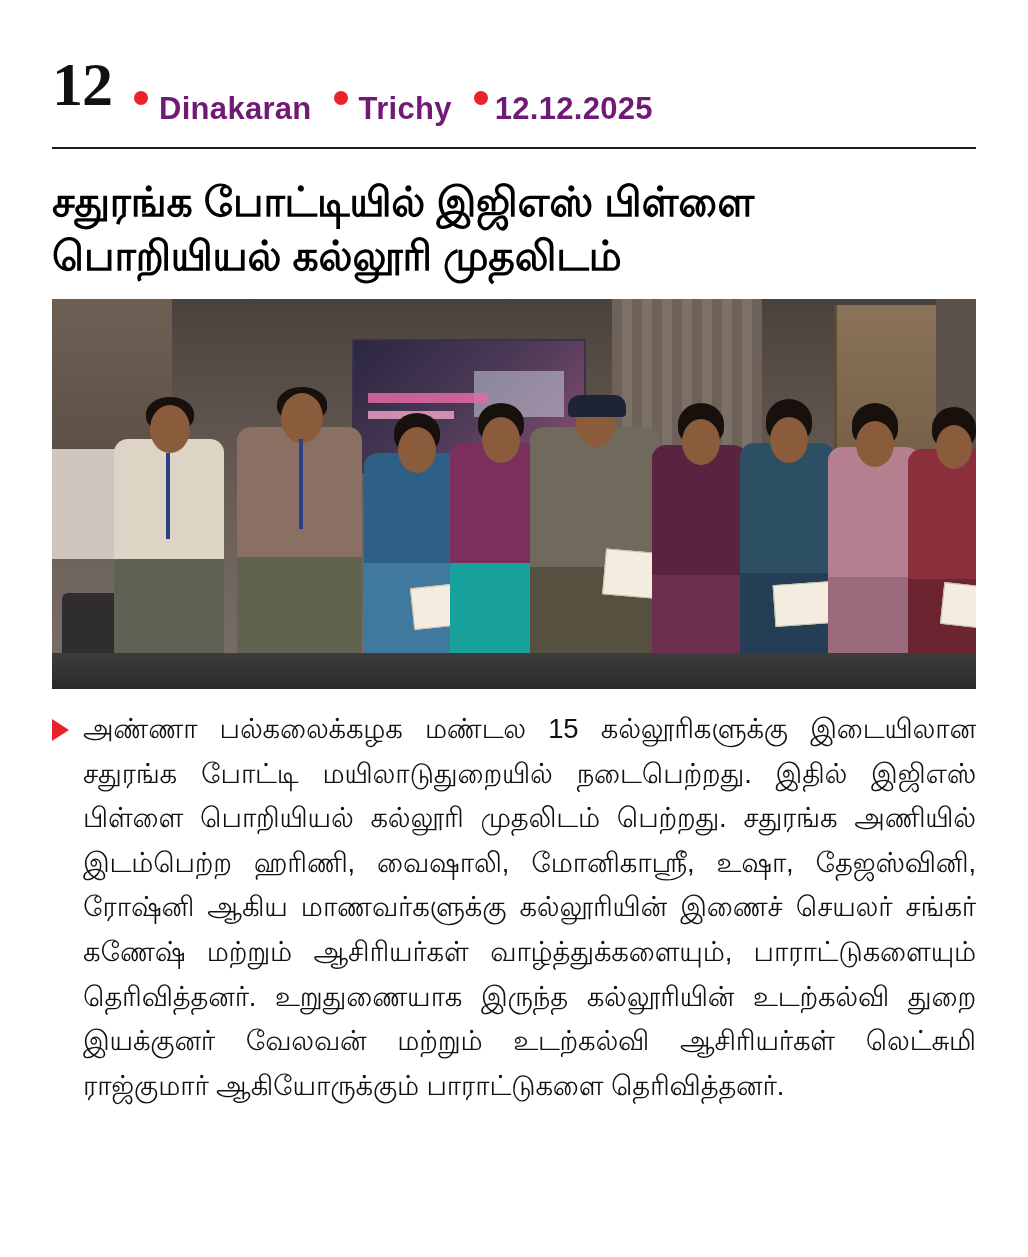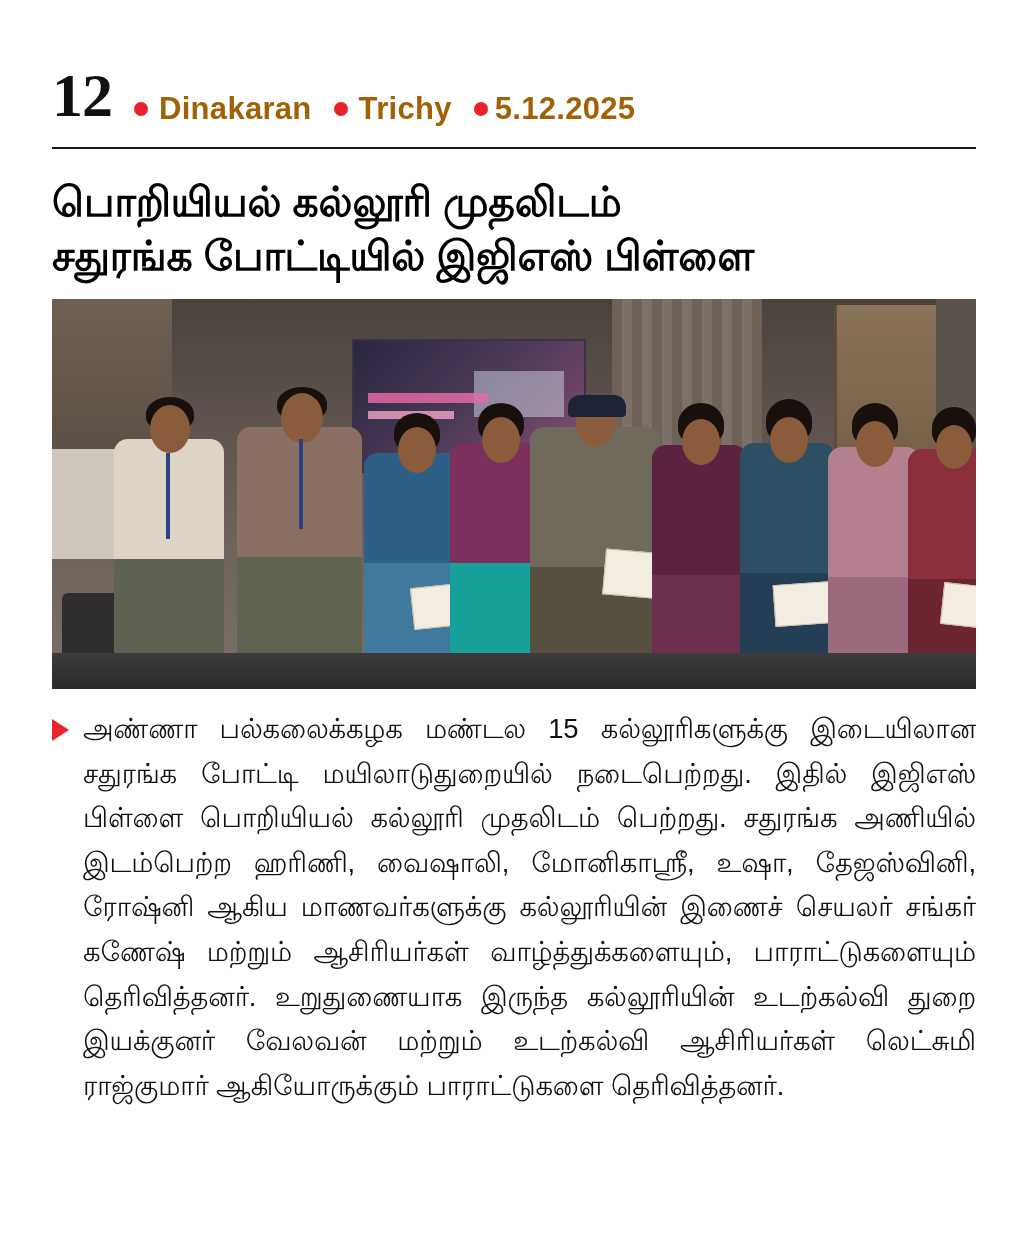--- a/index.html
+++ b/index.html
@@ -33,25 +33,24 @@
   .page-number {
     font-family: "Liberation Serif", serif;
     font-weight: bold;
     font-size: 62px;
     line-height: 0.95;
     letter-spacing: -1px;
     color: #111111;
   }
   .mast-item {
     display: flex;
-    align-items: center;
     gap: 11px;
     font-size: 31px;
     font-weight: bold;
-    color: #a16207;
+    color: #701a75;
     letter-spacing: 0.3px;
     margin-top: 39px;
   }
   .mast-item.tight { gap: 7px; }
   .bullet {
     width: 14px;
     height: 14px;
     border-radius: 50%;
     background: #e8242a;
     display: inline-block;
@@ -191,28 +190,28 @@
     <div class="mast-item">
       <span class="bullet"></span>
       <span>Dinakaran</span>
     </div>
     <div class="mast-item">
       <span class="bullet"></span>
       <span>Trichy</span>
     </div>
     <div class="mast-item tight">
       <span class="bullet"></span>
-      <span>5.12.2025</span>
+      <span>12.12.2025</span>
     </div>
   </div>
   <div class="mast-rule"></div>
 
   <div class="headline">
+    <div>சதுரங்க போட்டியில் இஜிஎஸ் பிள்ளை</div>
     <div>பொறியியல் கல்லூரி முதலிடம்</div>
-    <div>சதுரங்க போட்டியில் இஜிஎஸ் பிள்ளை</div>
   </div>
 
   <div class="photo-wrap">
     <div class="photo">
       <div class="bg-wall"></div>
       <div class="wall-panel-left"></div>
       <div class="wall-panel-lite"></div>
       <div class="curtain"></div>
       <div class="door-right"></div>
       <div class="wall-right"></div>

